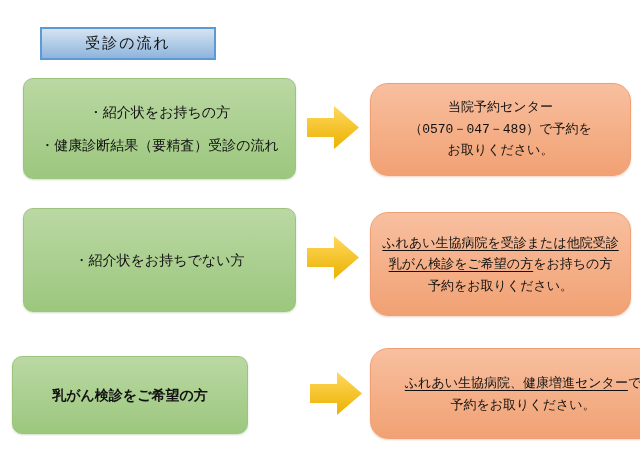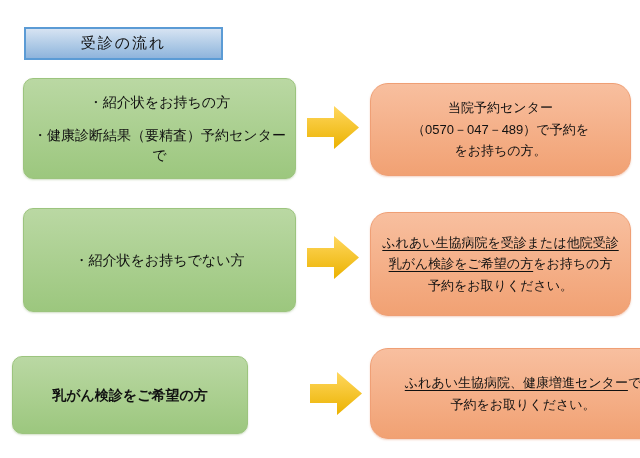--- a/index.html
+++ b/index.html
@@ -8,22 +8,22 @@
     width: 640px;
     height: 458px;
     background: #ffffff;
     font-family: "Liberation Sans", "DejaVu Sans", sans-serif;
     color: #111111;
     overflow: hidden;
   }
 
   .title-box {
     position: absolute;
-    left: 24px; top: 27px;
-    width: 199px; height: 33px;
+    left: 40px; top: 27px;
+    width: 176px; height: 33px;
     box-sizing: border-box;
     background: linear-gradient(180deg, #D6E3F2 0%, #AECAE6 55%, #8FB4DC 100%);
     border: 2px solid #5B9BD5;
     display: flex; align-items: center; justify-content: center;
     font-size: 15px;
     letter-spacing: 2px;
   }
 
   .cond {
     position: absolute;
@@ -55,42 +55,42 @@
     background: linear-gradient(180deg, #F8BF9F 0%, #F1A173 100%);
     border: 1px solid #EF9F75;
     box-shadow: 0 1px 2px rgba(220,130,85,0.35);
     display: flex; flex-direction: column;
     align-items: center; justify-content: center;
     font-size: 13px;
     line-height: 21.5px;
     text-align: center;
     padding: 4px 8px;
   }
-  .res1 { left: 370px; top: 83px;  width: 261px; height: 93px; }
+  .res1 { left: 370px; top: 83px;  width: 261px; height: 93px; font-family: Liberation Mono, monospace; }
   .res2 { left: 370px; top: 212px; width: 261px; height: 104px; }
   .res3 { left: 370px; top: 348px; width: 306px; height: 91px; }
 
   .u {
     text-decoration: underline;
     text-underline-offset: 3px;
     text-decoration-thickness: 1px;
   }
 </style>
 </head>
 <body>
 
 <div class="canvas">
 
   <div class="title-box">
     <span>受診の流れ</span>
   </div>
 
   <div class="cond cond1">
     <div class="line">・紹介状をお持ちの方</div>
-    <div class="line">・健康診断結果（要精査）予約センターで</div>
+    <div class="line">・健康診断結果（要精査）受診の流れ</div>
   </div>
 
   <div class="arrow arrow1">
     <svg width="52" height="47" viewBox="0 0 52 47" aria-hidden="true">
       <defs>
         <linearGradient id="ag1" x1="0" y1="0" x2="0" y2="1">
           <stop offset="0" stop-color="#FFD75E"></stop>
             <stop offset="1" stop-color="#EBB200"></stop>
         </linearGradient>
       </defs>
@@ -99,21 +99,21 @@
   </div>
 
   <div class="res res1">
     <div class="line">
       <span>当院予約センター</span>
     </div>
     <div class="line">
       <span>（0570－047－489）で予約を</span>
     </div>
     <div class="line">
-      <span>をお持ちの方。</span>
+      <span>お取りください。</span>
     </div>
   </div>
 
   <div class="cond cond2">
     <div class="line">・紹介状をお持ちでない方</div>
   </div>
 
   <div class="arrow arrow2">
     <svg width="52" height="47" viewBox="0 0 52 47" aria-hidden="true">
       <defs>

